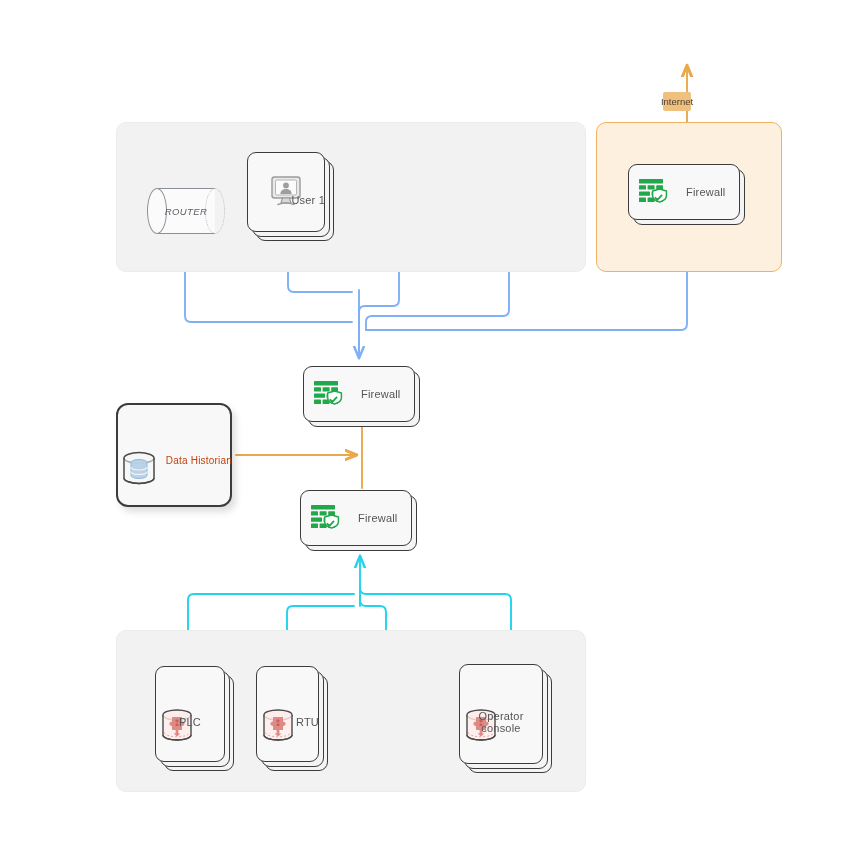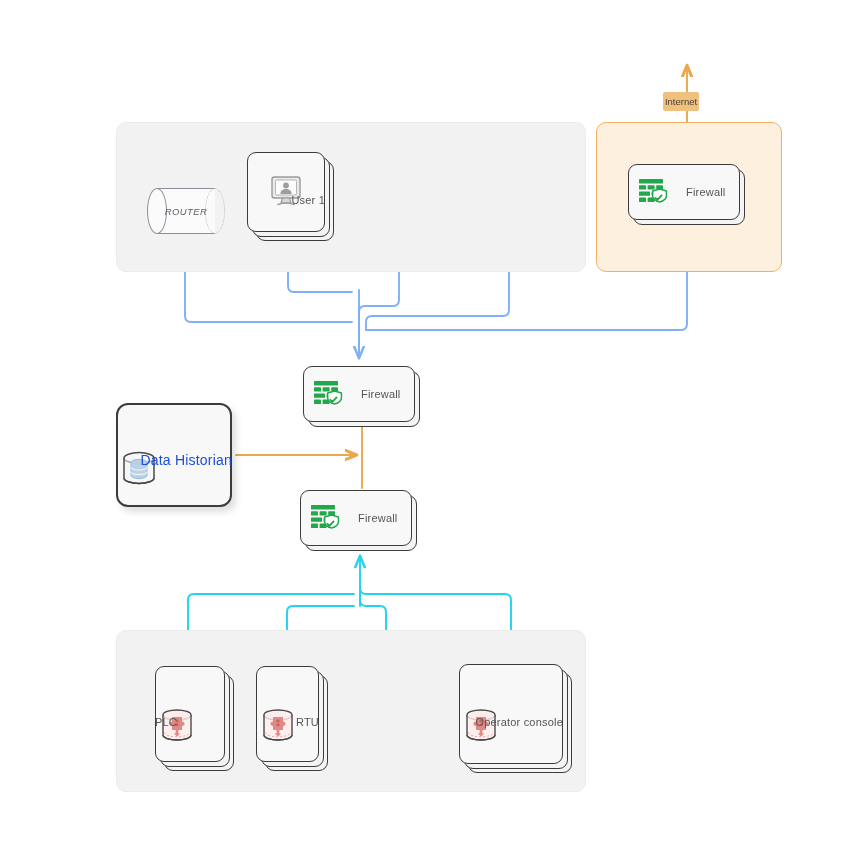--- a/index.html
+++ b/index.html
@@ -24,21 +24,21 @@
       background:#f4f4f4;border:1.6px solid #3c3c3c;border-radius:9px;box-sizing:border-box;z-index:1;}
   .card .front{z-index:2;background:#f8f8f8;}
   .card .inner{position:absolute;z-index:3;left:0;top:0;width:100%;height:100%;
       display:flex;align-items:center;justify-content:center;}
 
   .card.portrait .inner{flex-direction:column;}
   .card.landscape .inner{flex-direction:row;gap:16px;}
 
   .card-label{color:#555;font-size:11px;letter-spacing:.2px;text-align:center;}
   .card.portrait .card-label{margin-top:16px;}
-  .card.big-label .card-label{font-size:14px;color:#1d4ed8;margin-top:10px;}
+  .card.big-label .card-label{font-size:10px;color:#c2410c;margin-top:10px;}
 
   
   .card.single .front{box-shadow:4px 5px 7px rgba(0,0,0,.13);border-width:2px;border-radius:12px;}
 
   
   .router{position:absolute;}
   .router .rect{position:absolute;left:10px;top:0;right:10px;height:100%;
       background:#fbfbfb;border-top:1.3px solid #8a8f99;border-bottom:1.3px solid #8a8f99;
       box-sizing:border-box;}
   .router .cap{position:absolute;left:0;top:0;width:20px;height:100%;
@@ -105,21 +105,21 @@
     <g fill="none" stroke="#e9a84c" stroke-width="1.9" stroke-linecap="round" stroke-linejoin="round">
 
       <path d="M687,162 L687,66" marker-end="url(#ar-orange)"></path>
 
       <path d="M362,424 L362,488"></path>
 
       <path d="M236,455 L356,455" marker-end="url(#ar-orange)"></path>
     </g>
   </svg>
 
-  <div class="inet" style="left:663px;top:92px;width:36px;height:19px;">
+  <div class="inet" style="left:663px;top:92px;width:28px;height:19px;">
     <span>Internet</span>
   </div>
 
   <div class="group gray" style="left:116px;top:122px;width:470px;height:150px;"></div>
 
   <div class="router" style="left:147px;top:188px;width:78px;height:46px;">
     <div class="rect"></div>
     <div class="cap"></div>
     <div class="capR"></div>
     <div class="rlabel">ROUTER</div>
@@ -253,21 +253,21 @@
           <path d="M17,12 L27,12 L27,16.5 C28.6,16.5 29.6,17.6 29.6,18.8 C29.6,20 28.6,21.1 27,21.1 L27,25 L17,25 L17,21.1
                    C15.4,21.1 14.4,20 14.4,18.8 C14.4,17.6 15.4,16.5 17,16.5 Z"></path>
           <path d="M20.6,25 L23.4,25 L23.4,28.6 L25.4,28.6 L22,31.6 L18.6,28.6 L20.6,28.6 Z"></path>
         </g>
         <g fill="#c7605c">
           <rect x="20.6" y="14.6" width="2.8" height="2.6" rx="0.6"></rect>
           <rect x="20.6" y="18.4" width="2.8" height="2.6" rx="0.6"></rect>
         </g>
       </svg>
     </div>
-    <div class="inner" style="align-items:flex-start;padding-bottom:22px;">
+    <div class="inner" style="align-items:center;padding-bottom:22px;">
       <div class="card-label">PLC</div>
     </div>
   </div>
 
   <div class="card portrait" style="left:256px;top:666px;width:63px;height:96px;">
     <div class="back1"></div>
     <div class="back2"></div>
     <div class="sheet front"></div>
     <div class="inner" style="align-items:flex-start;padding-top:13px;">
       <svg width="44" height="44" viewBox="0 0 44 44">
@@ -285,21 +285,21 @@
           <rect x="20.6" y="18.4" width="2.8" height="2.6" rx="0.6"></rect>
         </g>
       </svg>
     </div>
     <div class="inner" style="align-items:flex-end;padding-bottom:22px;">
       <div class="card-label">RTU</div>
     </div>
   </div>
 
 
-  <div class="card portrait" style="left:459px;top:664px;width:104px;height:100px;">
+  <div class="card portrait" style="left:459px;top:664px;width:84px;height:100px;">
     <div class="back1"></div>
     <div class="back2"></div>
     <div class="sheet front"></div>
     <div class="inner" style="align-items:flex-start;padding-top:13px;">
       <svg width="44" height="44" viewBox="0 0 44 44">
         <ellipse cx="22" cy="10" rx="14" ry="5" fill="#fceceb" stroke="#4a4a4a" stroke-width="1.4"></ellipse>
         <path d="M8,10 L8,30 C8,32.8 14.3,35 22,35 C29.7,35 36,32.8 36,30 L36,10" fill="rgba(252,236,235,0.8)" stroke="#4a4a4a" stroke-width="1.4"></path>
         <path d="M8,30 C8,32.8 14.3,35 22,35 C29.7,35 36,32.8 36,30" fill="none" stroke="#4a4a4a" stroke-width="1.4"></path>
         <path d="M9.5,27.5 C9.5,29.9 15.2,31.8 22,31.8 C28.8,31.8 34.5,29.9 34.5,27.5" fill="none" stroke="#e6a9a5" stroke-width="1" stroke-dasharray="2 2"></path>
         <g fill="#e08a86">

